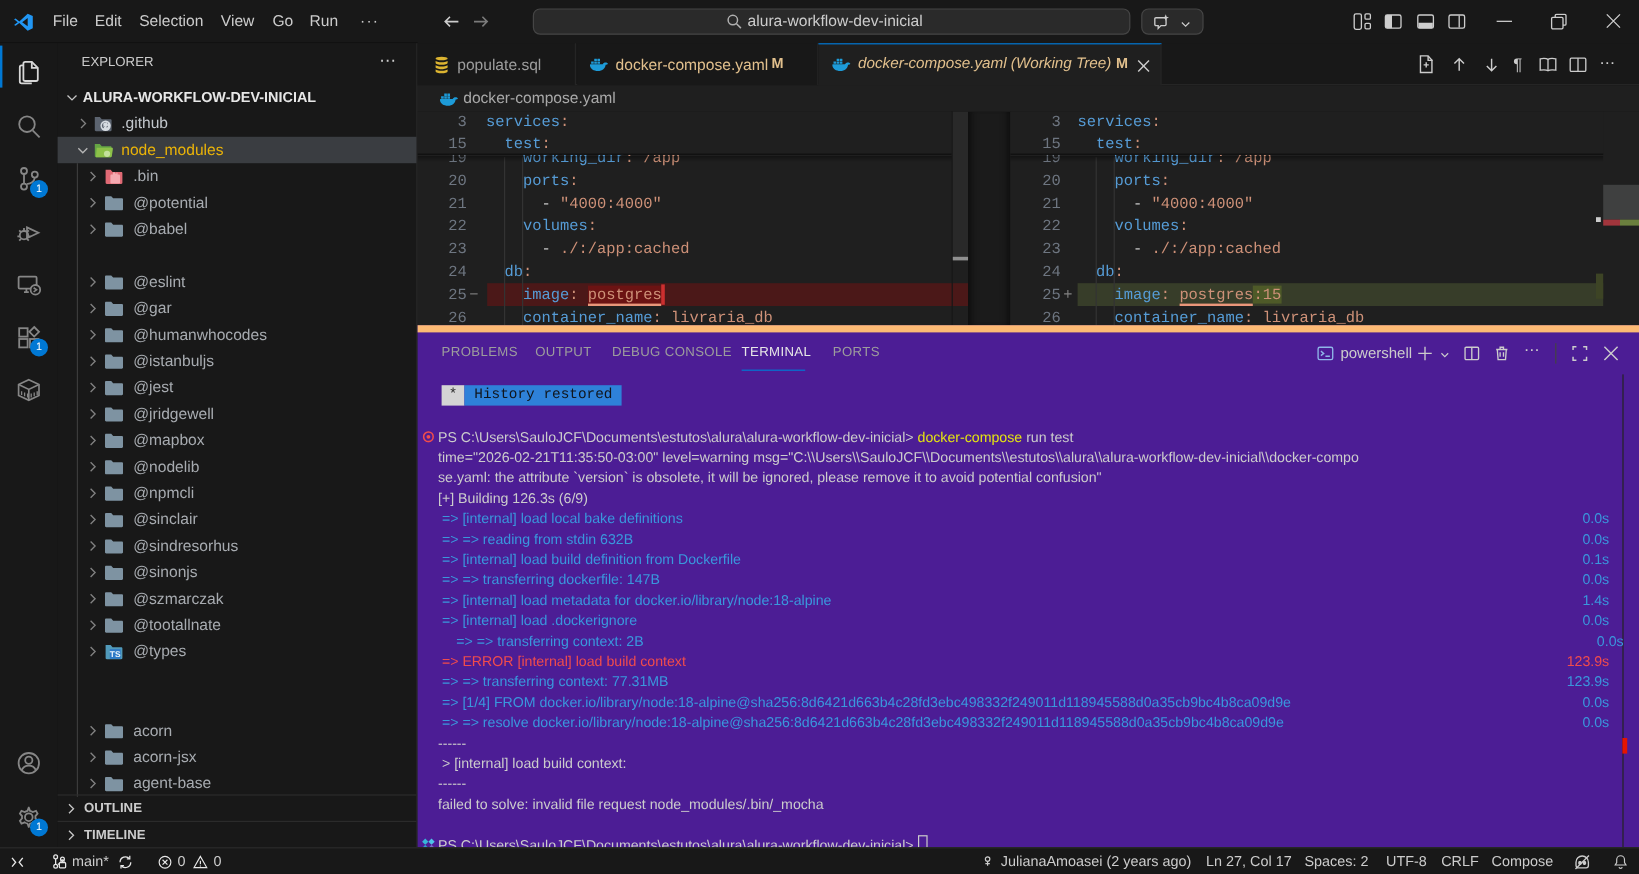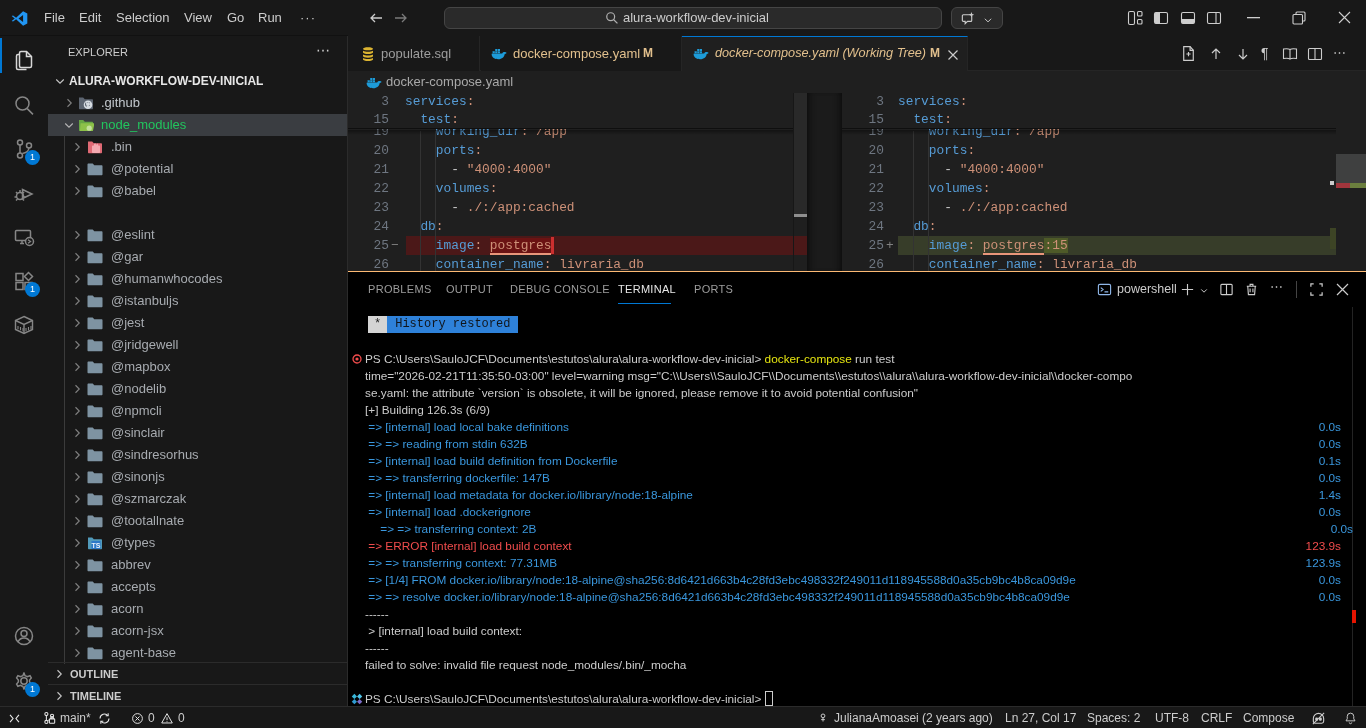--- a/index.html
+++ b/index.html
@@ -34,21 +34,21 @@
 #tabbar { position:absolute; left:348px; top:36px; width:1018px; height:35px; background:#181818; border-bottom:1px solid #252525;}
 .tab { position:absolute; top:0; height:35px; font-size:13px; }
 #breadcrumb { position:absolute; left:348px; top:71px; width:1018px; height:22px; background:#1f1f1f; font-size:13px; color:#a9a9a9; }
 #diff { position:absolute; left:348px; top:93px; width:1018px; height:178px; background:#1f1f1f; overflow:hidden; }
 .code { font-family:"Liberation Mono", monospace; font-size:12.85px; white-space:pre; }
 .cl { position:absolute; height:19px; line-height:19px; }
 .ln { position:absolute; height:19px; line-height:19px; color:#6e7681; text-align:right; }
 .k { color:#569cd6; } .o { color:#ce9178; } .w { color:#cccccc; }
 
 
-#panel { position:absolute; left:348px; top:271px; width:1018px; height:435px; background:#000000; border-top:1px solid #fdba74; }
+#panel { position:absolute; left:348px; top:271px; width:1018px; height:435px; background:#4c1d95; border-top:6px solid #fdba74; }
 .ptab { position:absolute; top:0; height:35px; line-height:35px; font-size:11px; color:#9d9d9d; letter-spacing:.3px; }
 .term { position:absolute; font-family:Liberation Sans, sans-serif; font-size:11.8px; height:17px; line-height:17px;
   color:#cccccc; white-space:pre; }
 .tblue { color:#3a97dd; } .tred { color:#f14c4c; } .tyel { color:#e5e510; }
 .tr-right { position:absolute; right:14px; top:0; }
 
 
 #statusbar { position:absolute; left:0; top:706px; width:1366px; height:22px; background:#181818; border-top:1px solid #2b2b2b;
   font-size:12px; color:#cccccc; }
 .sb { position:absolute; top:0; height:22px; line-height:22px; white-space:nowrap; }
@@ -197,21 +197,21 @@
           <path d="M6 3l5 5-5 5"></path>
         </svg>
         <svg class="ficon" style="left:30px;top:3px" width="16" height="16" viewBox="0 0 16 16">
           <path fill="#5c6470" d="M1 2.5h4.2l1.6 1.8H14c.6 0 1 .4 1 1v8c0 .6-.4 1-1 1H2c-.6 0-1-.4-1-1z"></path>
           <circle cx="10" cy="9.8" r="4.3" fill="#d7dce2"></circle>
           <path fill="#5c6470" d="M9.5 7a2.5 2.5 0 0 0-.8 4.9v-.9c-.5.1-.7-.2-.8-.4-.1-.2-.2-.3-.3-.4.1-.1.5 0 .7.3.2.3.6.3.8.2 0-.2.1-.4.2-.5-.7-.1-1.3-.4-1.3-1.3 0-.3.1-.6.3-.8-.1-.1-.2-.4 0-.8 0 0 .3-.1.9.3a3 3 0 0 1 1.6 0c.6-.4.9-.3.9-.3.2.4.1.7 0 .8.2.2.3.5.3.8 0 .9-.6 1.2-1.3 1.3.1.1.2.3.2.6v.8A2.5 2.5 0 0 0 9.5 7z"></path>
         </svg>
         <span class="lbl" style="left:53px">.github</span>
       </div>
 
-    <div class="row" style="top:78px;background:#3a3d41;color:#22c55e">
+    <div class="row" style="top:78px;background:#3a3d41;color:#eab308">
         <svg class="chev" style="left:15px;top:5px" width="12" height="12" viewBox="0 0 16 16" fill="none" stroke="#b5b5b5" stroke-width="1.5">
           <path d="M3 6l5 5 5-5"></path>
         </svg>
         <svg class="ficon" style="left:30px;top:3px" width="16" height="16" viewBox="0 0 16 16">
           <path fill="#66a644" d="M1 3h4.2l1.6 1.8H14c.6 0 1 .4 1 1v7.2c0 .6-.4 1-1 1H2c-.6 0-1-.4-1-1z"></path>
           <path fill="#8dc149" d="M2.6 6.2h12.9c.6 0 .9.5.8 1l-1.2 6c-.1.5-.5.8-1 .8H1.9z"></path>
           <circle cx="11.2" cy="11.2" r="2.6" fill="#c3e09c"></circle>
         </svg>
         <span class="lbl" style="left:53px">node_modules</span>
       </div>
@@ -373,38 +373,20 @@
     <div class="row" style="top:496px">
         <svg class="chev" style="left:23px;top:5px" width="12" height="12" viewBox="0 0 16 16" fill="none" stroke="#818181" stroke-width="1.5">
           <path d="M6 3l5 5-5 5"></path>
         </svg>
         <svg class="ficon" style="left:39px;top:3px" width="16" height="16" viewBox="0 0 16 16">
           <path fill="#519aba" d="M1 2.5h4.2l1.6 1.8H14c.6 0 1 .4 1 1v8c0 .6-.4 1-1 1H2c-.6 0-1-.4-1-1z"></path>
           <rect x="4.5" y="6" width="9" height="8" fill="#2d79c7"></rect>
           <text x="9" y="12.6" font-size="7" font-weight="bold" fill="#eaf3fb" text-anchor="middle" font-family="Liberation Sans">TS</text>
         </svg>
         <span class="lbl" style="left:63px">@types</span>
-      </div>
-    <div class="row" style="top:518px">
-        <svg class="chev" style="left:23px;top:5px" width="12" height="12" viewBox="0 0 16 16" fill="none" stroke="#818181" stroke-width="1.5">
-          <path d="M6 3l5 5-5 5"></path>
-        </svg>
-        <svg class="ficon" style="left:39px;top:3px" width="16" height="16" viewBox="0 0 16 16">
-          <path fill="#7e93a2" d="M1.5 2.5h4.2l1.6 1.8h7.2c.6 0 1 .4 1 1v8c0 .6-.4 1-1 1h-13c-.6 0-1-.4-1-1v-9.8c0-.6.4-1 1-1z"></path>
-        </svg>
-        <span class="lbl" style="left:63px">abbrev</span>
-      </div>
-    <div class="row" style="top:540px">
-        <svg class="chev" style="left:23px;top:5px" width="12" height="12" viewBox="0 0 16 16" fill="none" stroke="#818181" stroke-width="1.5">
-          <path d="M6 3l5 5-5 5"></path>
-        </svg>
-        <svg class="ficon" style="left:39px;top:3px" width="16" height="16" viewBox="0 0 16 16">
-          <path fill="#7e93a2" d="M1.5 2.5h4.2l1.6 1.8h7.2c.6 0 1 .4 1 1v8c0 .6-.4 1-1 1h-13c-.6 0-1-.4-1-1v-9.8c0-.6.4-1 1-1z"></path>
-        </svg>
-        <span class="lbl" style="left:63px">accepts</span>
       </div>
     <div class="row" style="top:562px">
         <svg class="chev" style="left:23px;top:5px" width="12" height="12" viewBox="0 0 16 16" fill="none" stroke="#818181" stroke-width="1.5">
           <path d="M6 3l5 5-5 5"></path>
         </svg>
         <svg class="ficon" style="left:39px;top:3px" width="16" height="16" viewBox="0 0 16 16">
           <path fill="#7e93a2" d="M1.5 2.5h4.2l1.6 1.8h7.2c.6 0 1 .4 1 1v8c0 .6-.4 1-1 1h-13c-.6 0-1-.4-1-1v-9.8c0-.6.4-1 1-1z"></path>
         </svg>
         <span class="lbl" style="left:63px">acorn</span>
       </div>

